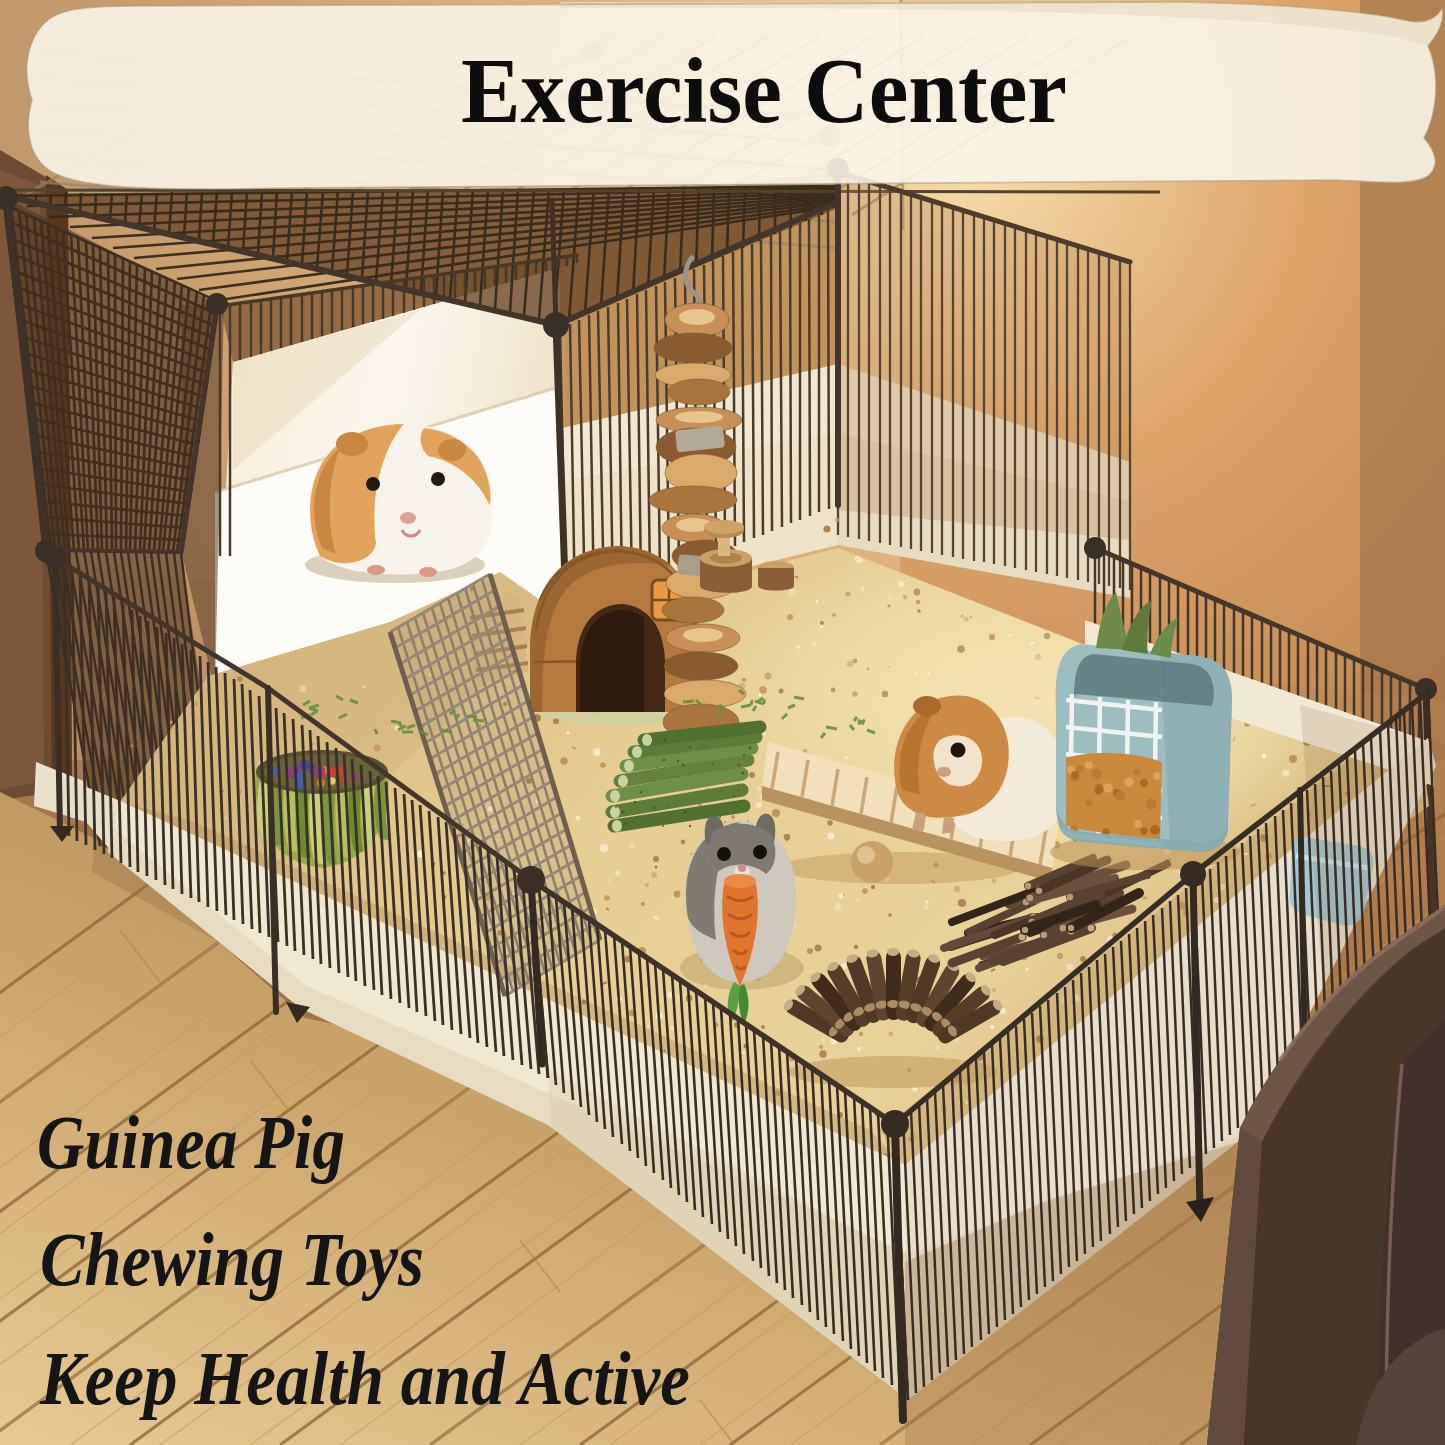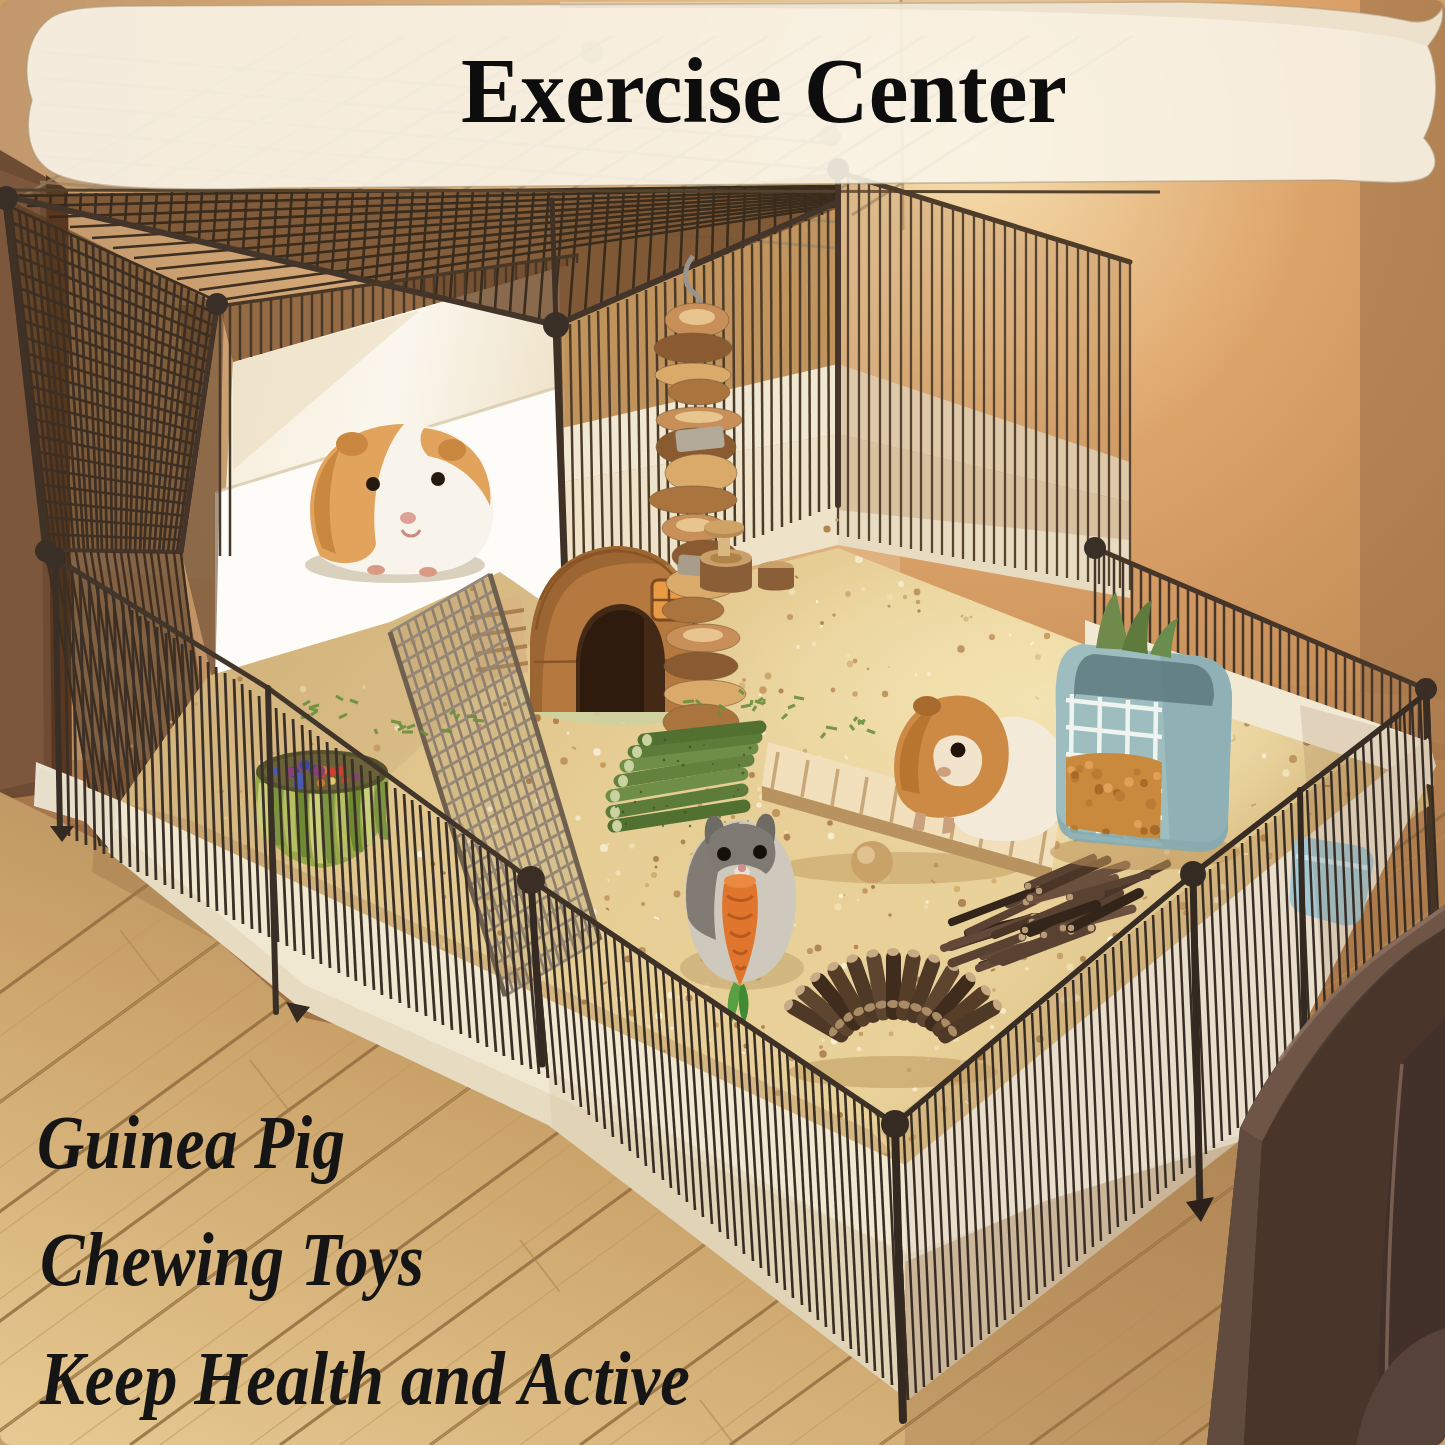--- a/index.html
+++ b/index.html
@@ -1,14 +1,14 @@
 <!DOCTYPE html>
 <html><head><meta charset="utf-8"><style>
 html,body{margin:0;padding:0;background:#caa06c;}
-#scene{position:relative;width:1445px;height:1445px;overflow:hidden;font-family:"Liberation Serif",serif;border-radius:11px;}
+#scene{position:relative;width:1445px;height:1445px;overflow:hidden;font-family:"Liberation Serif",serif;}
 </style></head><body>
 <div id="scene">
 <svg width="1445" height="1445" viewBox="0 0 1445 1445">
 <defs>
 <radialGradient id="wallglow" cx="0.67" cy="0.10" r="0.85">
  <stop offset="0" stop-color="#f7dfae"></stop>
           <stop offset="0.28" stop-color="#dda46a"></stop>
  <stop offset="0.62" stop-color="#bd8752"></stop>
           <stop offset="1" stop-color="#986942"></stop>
 </radialGradient>

